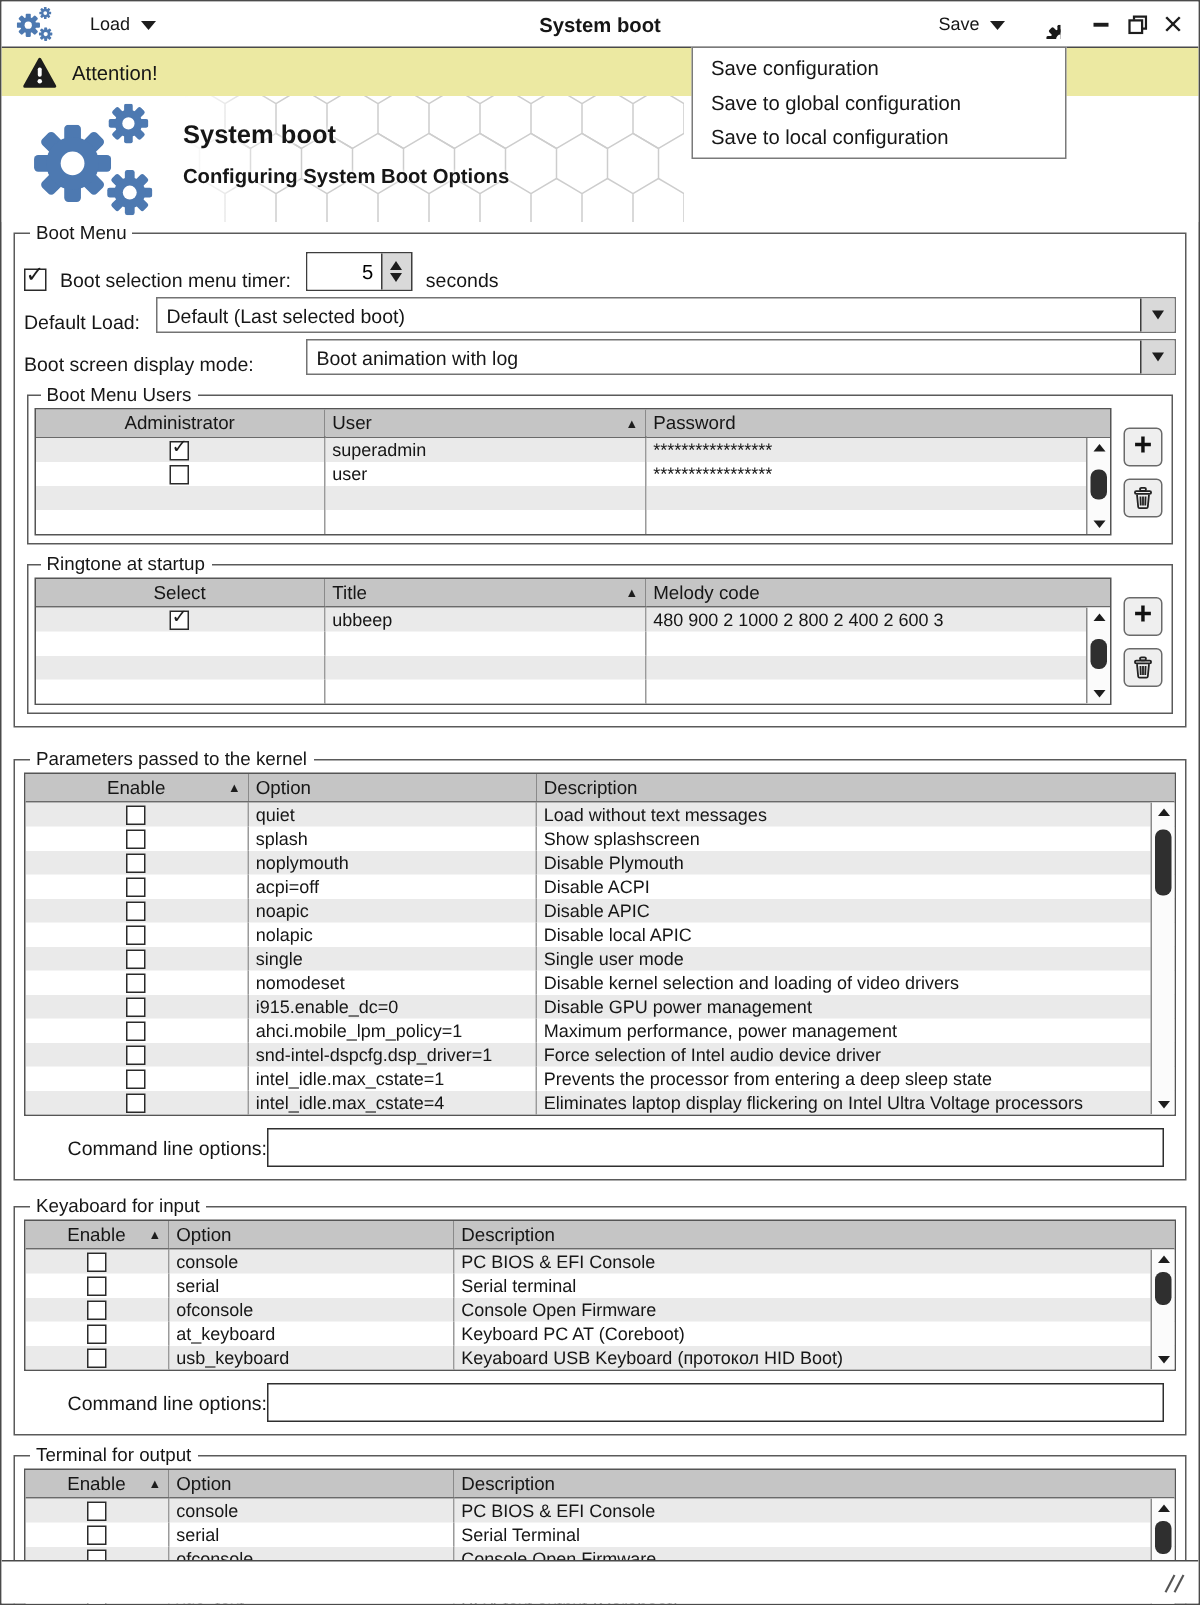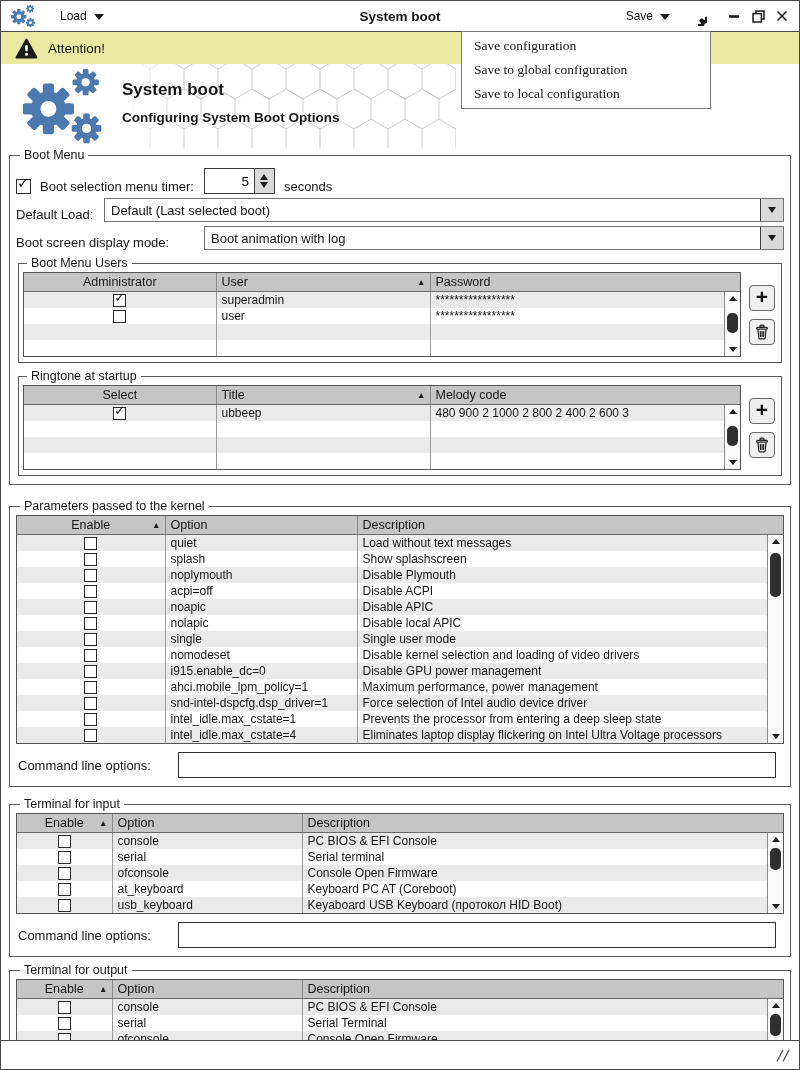--- a/index.html
+++ b/index.html
@@ -14,21 +14,21 @@
   .tb-right{margin-left:auto;display:flex;align-items:center;gap:18px;}
   .caret{width:0;height:0;border-left:5px solid transparent;border-right:5px solid transparent;border-top:6px solid #1d1d1d;margin-top:2px;}
   .winbtns{display:flex;align-items:center;gap:10px;margin-left:2px;}
   .winbtn{display:flex;align-items:center;justify-content:center;width:14px;height:14px;}
 
   
   .attention{height:32px;background:#ece9a2;display:flex;align-items:center;gap:10px;padding-left:14px;}
   .attention span{font-size:13.5px;}
 
   
-  .save-menu{position:absolute;left:460px;top:30px;width:248px;background:#fff;border:1px solid #7a7a7a;z-index:60;padding:2px 0;font-family:Liberation Serif, serif;}
+  .save-menu{position:absolute;left:460px;top:30px;width:248px;background:#fff;border:1px solid #7a7a7a;z-index:60;padding:2px 0;}
   .save-menu .mi{font-size:13.5px;padding:4px 12px;white-space:nowrap;}
 
   
   .header{height:84px;position:relative;background:#fff;}
   .hex-bg{position:absolute;left:115px;top:0;width:340px;height:84px;}
   .hex-fade{position:absolute;left:115px;top:0;width:70px;height:84px;background:linear-gradient(90deg,#fff 10%,rgba(255,255,255,0));}
   .logo{position:absolute;left:20px;top:5px;}
   .h-title{position:absolute;left:121px;top:16px;font-size:17px;font-weight:bold;text-shadow:0 0 3px #fff,0 0 3px #fff;}
   .h-sub{position:absolute;left:121px;top:46px;font-size:13.5px;font-weight:bold;text-shadow:0 0 3px #fff,0 0 3px #fff;}
 
@@ -74,21 +74,21 @@
   .sb-track{flex:1;position:relative;}
   .sb-thumb{position:absolute;left:2px;right:2px;background:#2f2f2f;border-radius:5px;}
 
   
   .btncol{width:28px;display:flex;flex-direction:column;gap:8px;margin-left:8px;flex:0 0 auto;}
   .sqbtn{width:26px;height:26px;border:1px solid #6a6a6a;border-radius:4px;background:#efefef;display:flex;align-items:center;justify-content:center;box-sizing:border-box;}
   .sqbtn .plus{font-size:21px;font-weight:bold;line-height:1;margin-top:-2px;color:#111;}
 
   
   .cmdrow{display:flex;align-items:center;margin:8px 2px 2px 2px;}
-  .cmdrow .lbl{width:160px;flex:0 0 auto;}
+  .cmdrow .lbl{width:160px;flex:0 0 auto;text-align:right;}
   .cmdrow input{width:588px;height:24px;border:1px solid #2f2f2f;font-family:inherit;font-size:13px;padding:0 4px;}
 
   
   .statusbar{position:absolute;left:0;right:0;bottom:0;height:28px;border-top:1px solid #4a4a4a;background:#fff;}
   .grip{position:absolute;right:9px;bottom:7px;}
 
   .mt14{margin-top:14px;} .mt10{margin-top:10px;} .mt6{margin-top:6px;}
   .hiddefs{position:absolute;width:0;height:0;overflow:hidden;}
 </style>
 </head>
@@ -470,21 +470,21 @@
           </div>
       </div>
     </div>
     <div class="cmdrow">
       <span class="lbl">Command line options:</span>
       <input value="" style="">
     </div>
   </fieldset>
 
   <fieldset class="mt10">
-    <legend>Terminal for input</legend>
+    <legend>Keyaboard for input</legend>
     <div class="trow">
       <div class="tablewrap">
         <table class="grid">
             <colgroup>
               <col style="width: 95px;">
               <col style="width: 190px;">
               <col>
             </colgroup>
             <thead>
               <tr>

